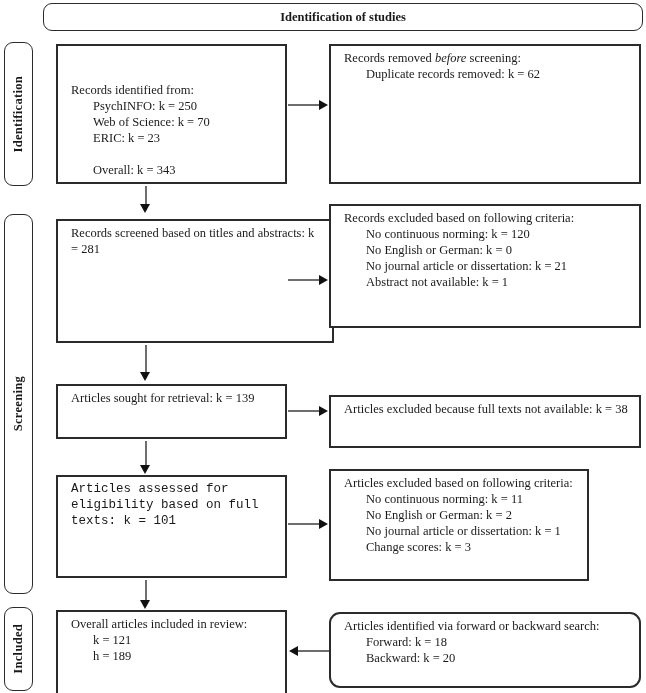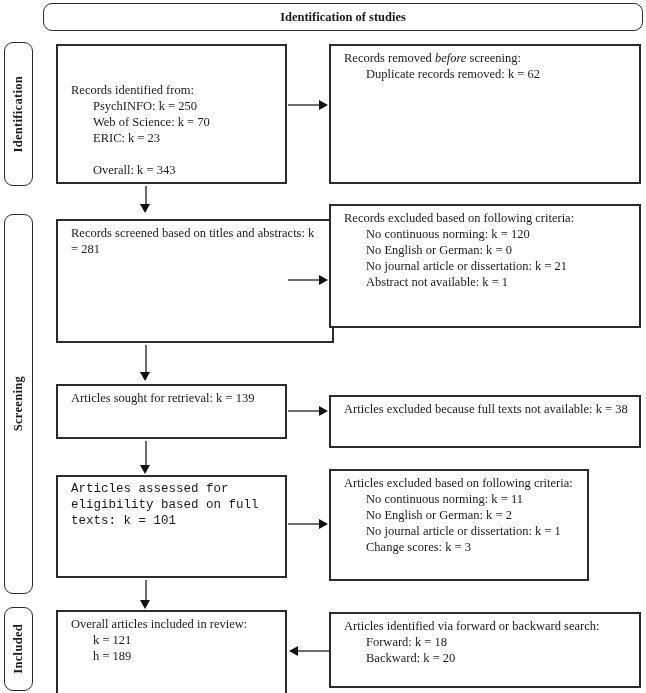--- a/index.html
+++ b/index.html
@@ -111,21 +111,21 @@
   </div>
 
   <div class="box" style="left:56px;top:610px;width:231px;height:95px;">
     <div>Overall articles included in review:</div>
     <div class="indent">
         <div>k = 121</div>
         <div>h = 189</div>
       </div>
   </div>
 
-  <div class="box" style="left:329px;top:612px;width:312px;height:76px;">
+  <div class="box" style="left:329px;top:612px;width:312px;height:76px;border-radius:11px;">
     <div>Articles identified via forward or backward search:</div>
     <div class="indent">
         <div>Forward: k = 18</div>
         <div>Backward: k = 20</div>
       </div>
   </div>
 
   <div class="stem-v" style="left:145px;top:186px;height:19px;"></div>
   <div class="head head-down" style="left:140px;top:204px;"></div>
 

